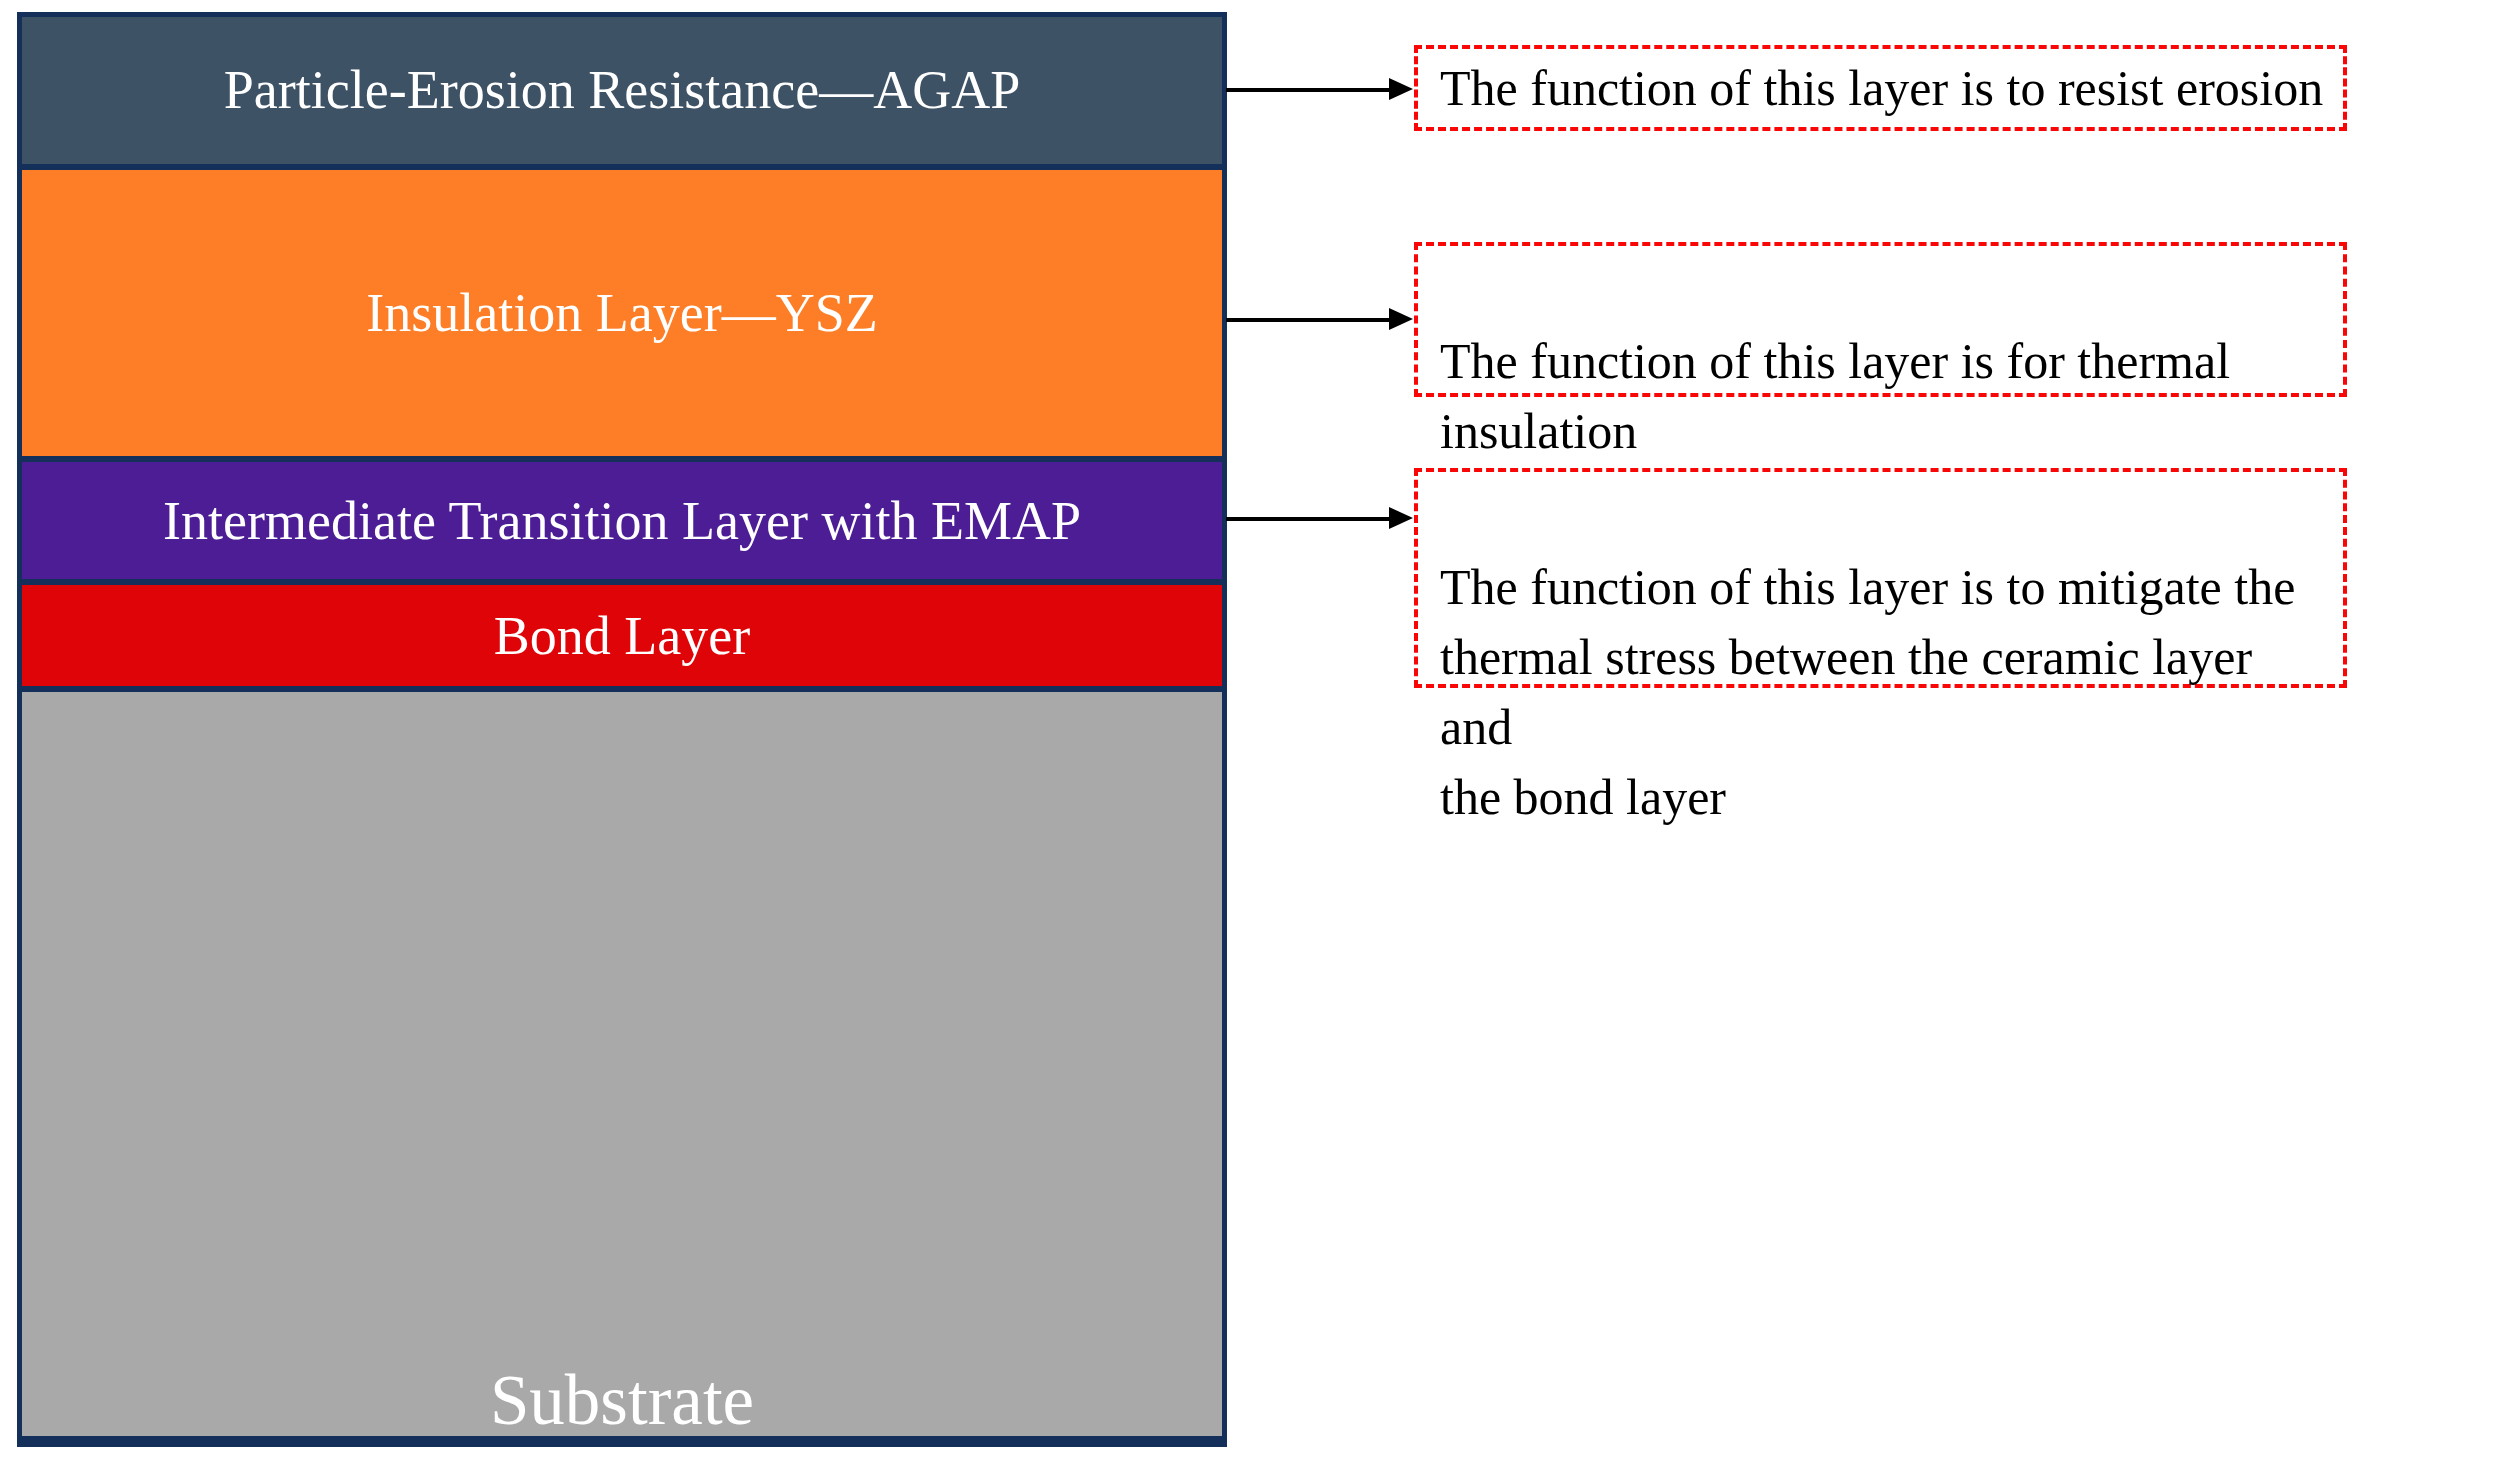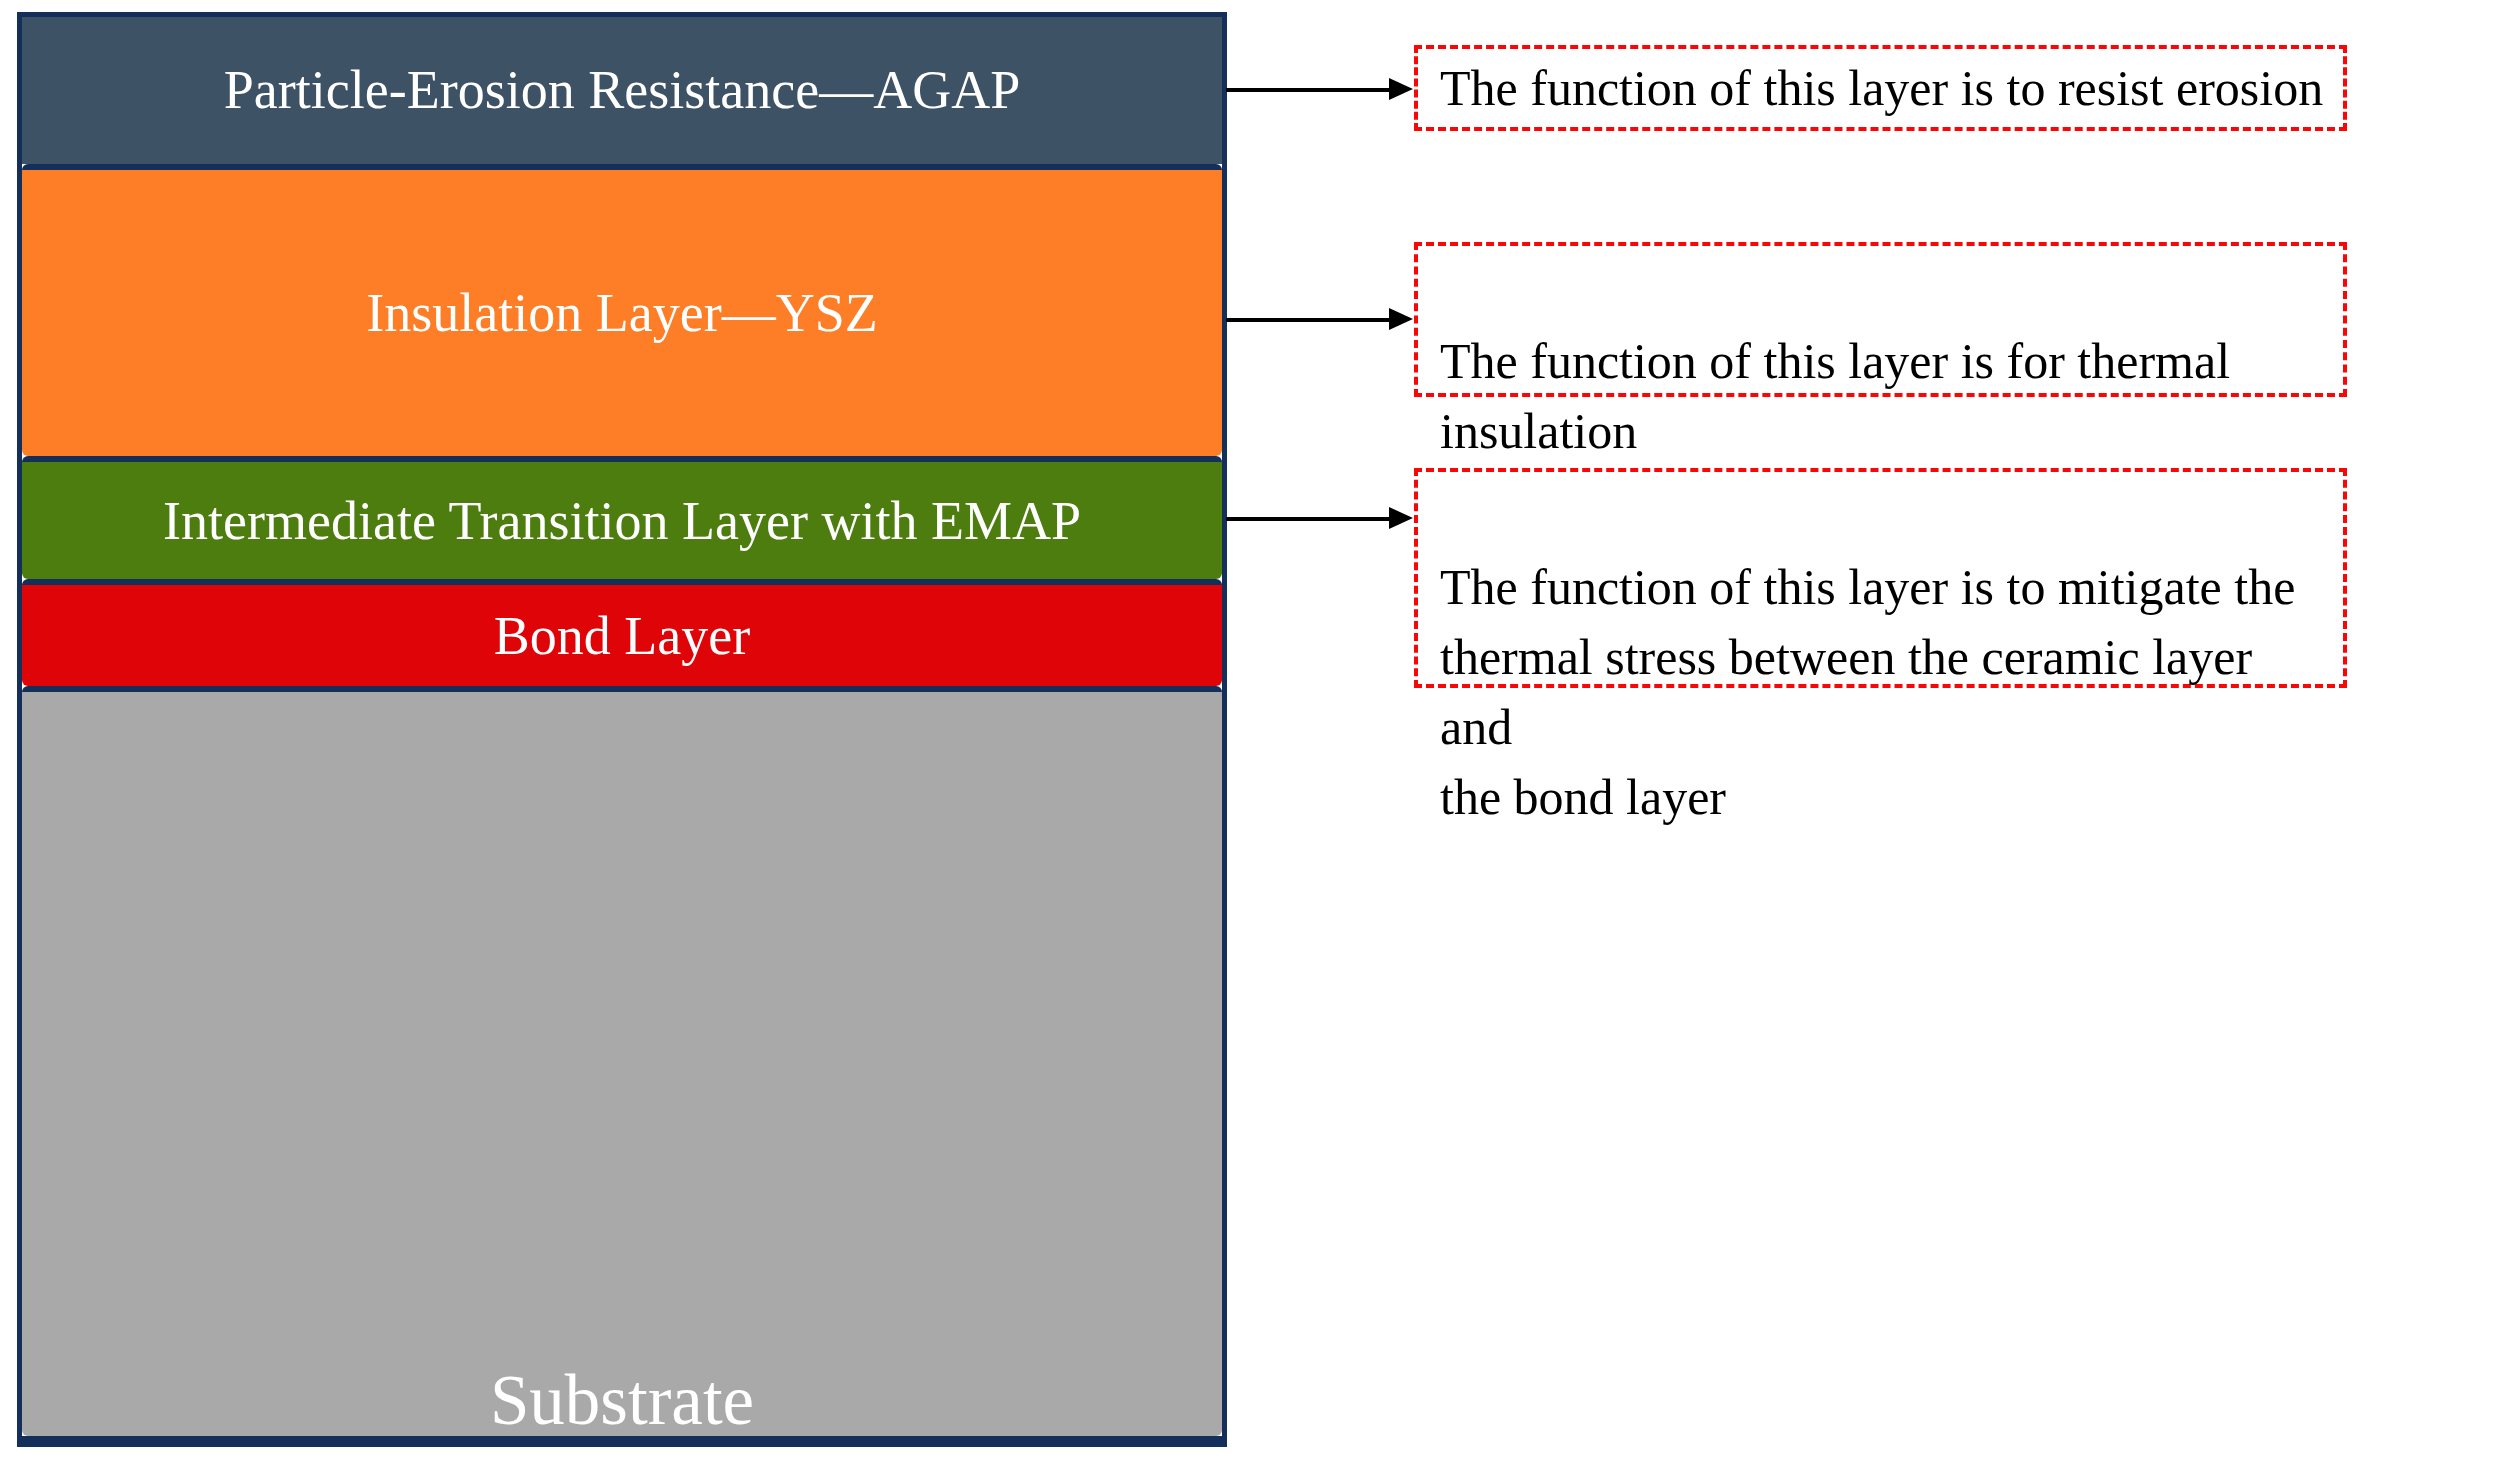--- a/index.html
+++ b/index.html
@@ -24,25 +24,25 @@
   .layer {
     width: 100%;
     display: flex;
     align-items: center;
     justify-content: center;
     color: #FFFFFF;
     font-size: 54px;
     line-height: 1;
     text-align: center;
   }
-  .layer + .layer { border-top: 6.7px solid #14305A; border-radius: 6px; }
+  .layer + .layer { border-top: 6.7px solid #14305A; }
 
   .layer-erosion   { height: 148px; background: #3E5266; }
   .layer-insul     { height: 295px; background: #FD7E27; }
-  .layer-emap      { height: 124px; background: #4d7c0f; }
+  .layer-emap      { height: 124px; background: #4c1d95; }
   .layer-bond      { height: 108px; background: #DF0408; border-top-width: 7.6px; }
   .layer-substrate { height: 756px; background: #A9A9A9; font-size: 71px; align-items: flex-end; }
 
   
   .arrow {
     position: absolute;
     left: 1226px;
     width: 188px;
     height: 0;
   }

